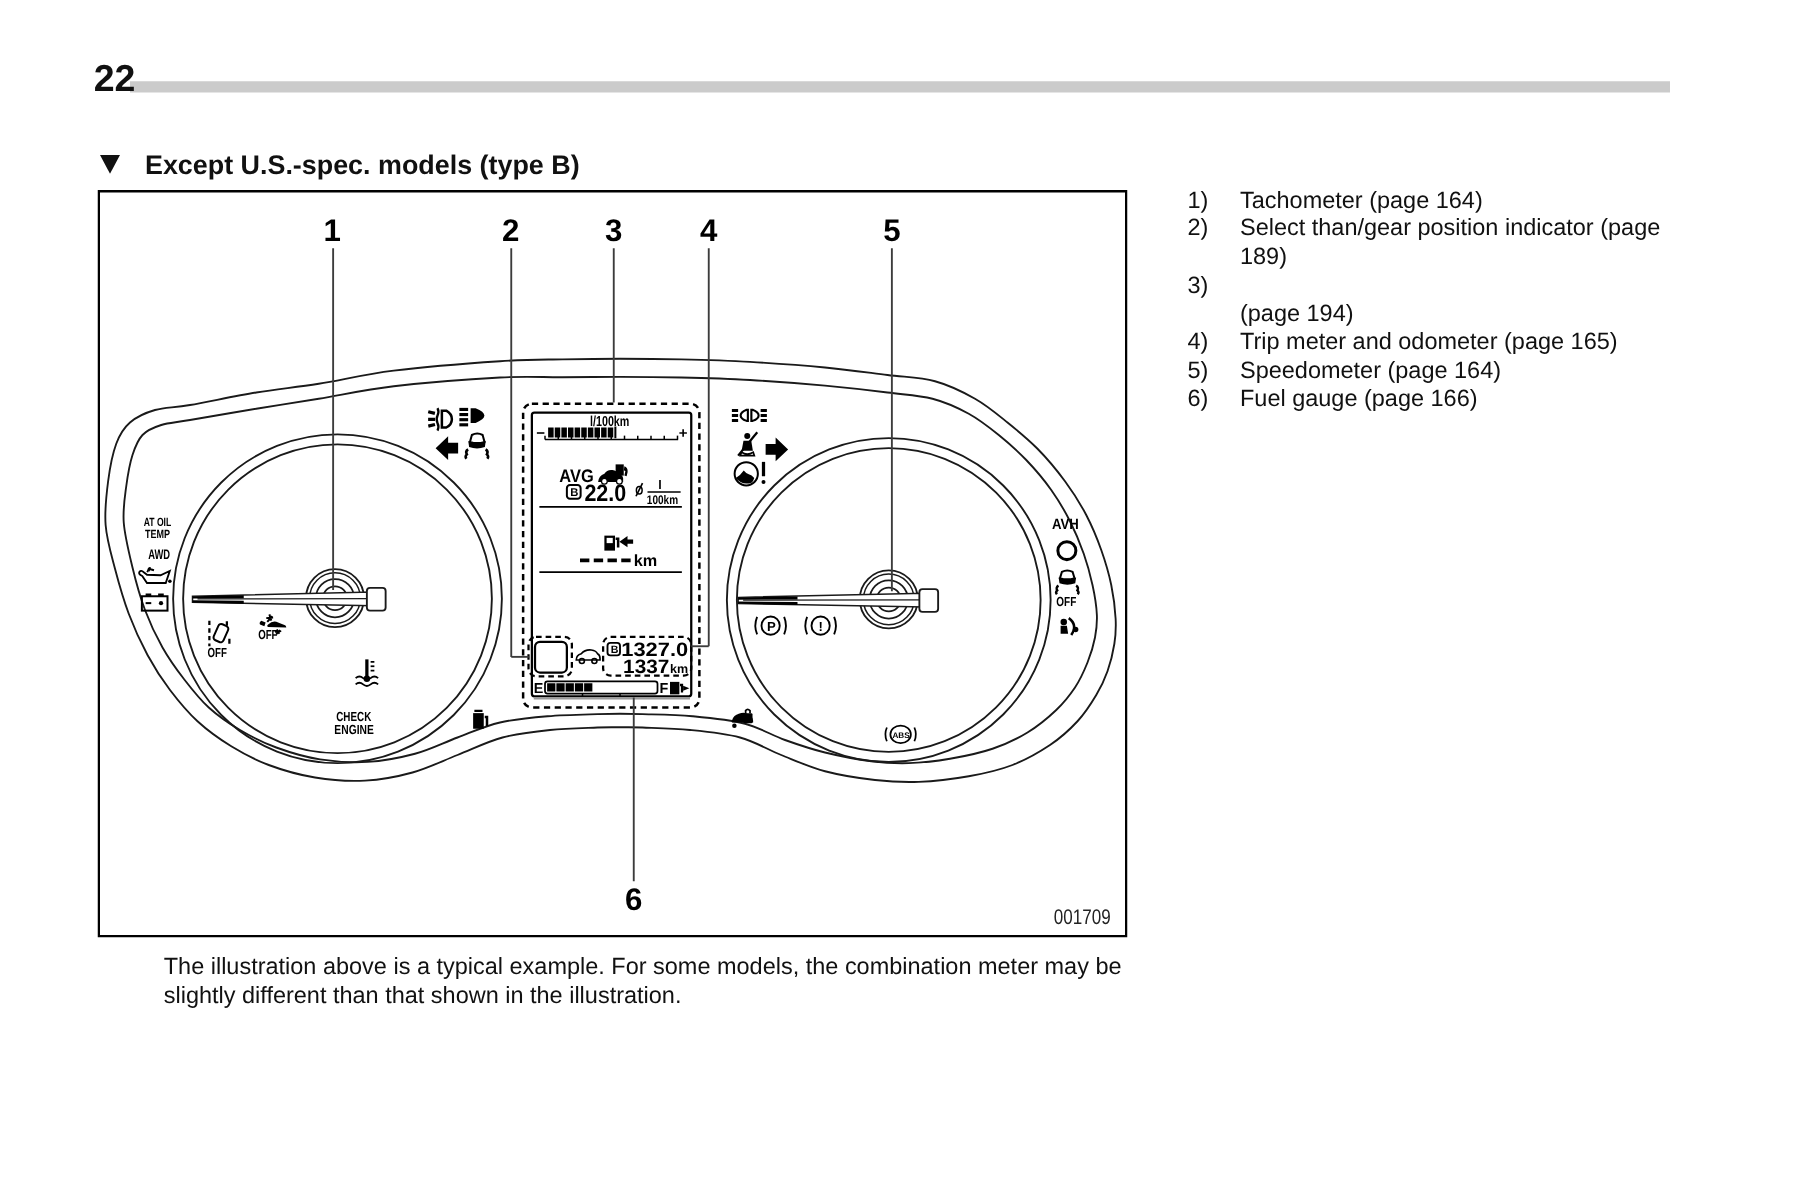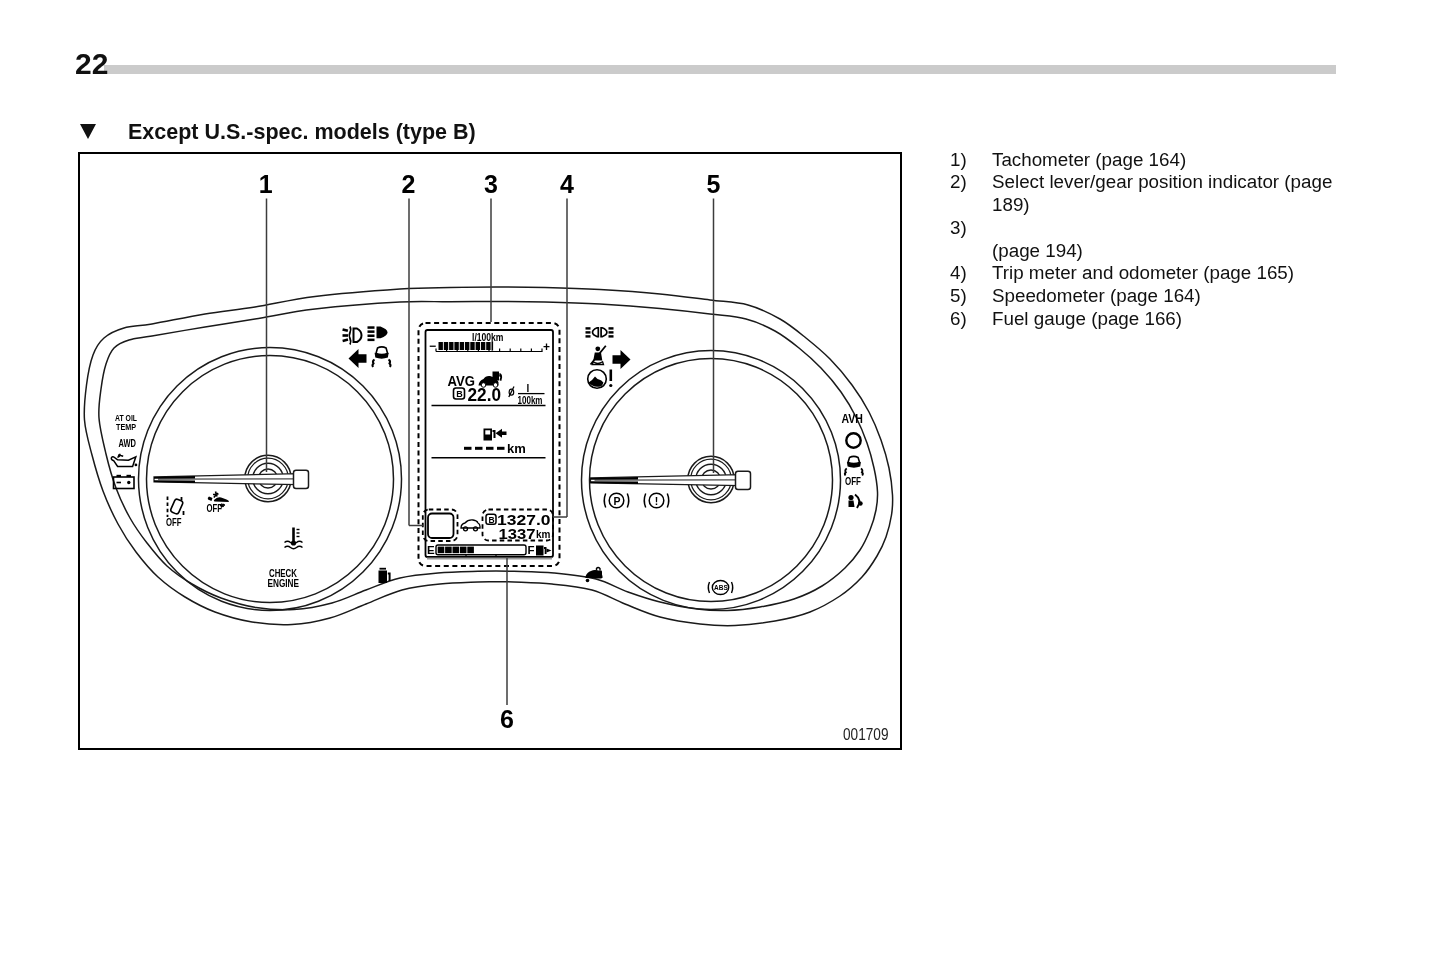--- a/index.html
+++ b/index.html
@@ -8,31 +8,32 @@
   .abs{position:absolute;}
 </style>
 </head>
 <body>
 <div id="page">
 
   <div class="abs" style="left:104px;top:65px;width:1232px;height:8.5px;background:#cbcbcb;"></div>
   <div class="abs" style="left:75px;top:47px;font-size:30px;font-weight:bold;">22</div>
 
   <div class="abs" style="left:80px;top:124px;width:0;height:0;border-left:8.3px solid transparent;border-right:8.3px solid transparent;border-top:15px solid #111;"></div>
-  <div class="abs" style="left:128px;top:120px;font-size:21.5px;font-weight:bold;">Except U.S.-spec. models (type B)</div>
+  <div class="abs" style="left:116px;top:120px;font-size:21.5px;font-weight:bold;">Except U.S.-spec. models (type B)</div>
 
   <div class="abs" style="left:950px;top:148.5px;width:394px;font-size:18.8px;line-height:22.8px;">
     <div style="position:relative;padding-left:42px;"><span style="position:absolute;left:0;">1)</span>Tachometer (page 164)</div>
-    <div style="position:relative;padding-left:42px;"><span style="position:absolute;left:0;">2)</span><span style="word-spacing:0px;">Select lever/gear position indicator (page</span><br>189)</div>
+    <div style="position:relative;padding-left:42px;"><span style="position:absolute;left:0;">2)</span><span style="word-spacing:0px;">Select than/gear position indicator (page</span><br>189)</div>
     <div style="position:relative;padding-left:42px;"><span style="position:absolute;left:0;">3)</span><br>(page 194)</div>
     <div style="position:relative;padding-left:42px;"><span style="position:absolute;left:0;">4)</span>Trip meter and odometer (page 165)</div>
     <div style="position:relative;padding-left:42px;"><span style="position:absolute;left:0;">5)</span>Speedometer (page 164)</div>
     <div style="position:relative;padding-left:42px;"><span style="position:absolute;left:0;">6)</span>Fuel gauge (page 166)</div>
   </div>
 
+  <div class="abs" style="left:131px;top:762px;width:782px;font-size:18.8px;line-height:22.5px;">The illustration above is a typical example. For some models, the combination meter may be slightly different than that shown in the illustration.</div>
 
   <svg class="abs" style="left:78px;top:152px;" width="824" height="598" viewBox="78 152 824 598">
 
     <rect x="79" y="153" width="822" height="596" fill="none" stroke="#000" stroke-width="2"></rect>
 
     <g fill="none" stroke="#1a1a1a" stroke-width="1.5">
       <path id="shellOuter" d="M84.5,420 C83.6,408.3 85.1,395.8 86.5,385 C87.9,374.2 90.1,362.8 93,355 C95.9,347.2 98.8,342.5 104,338 C109.2,333.5 116.0,330.3 124,328 C132.0,325.7 138.5,326.3 152,324 C165.5,321.7 187.8,316.8 205,314 C222.2,311.2 236.7,309.9 255,307 C273.3,304.1 290.8,299.5 315,296.5 C339.2,293.5 377.5,290.5 400,289 C422.5,287.5 434.0,287.8 450,287.5 C466.0,287.2 480.2,287.0 496,287 C511.8,287.0 527.7,287.1 545,287.5 C562.3,287.9 580.8,288.4 600,289.5 C619.2,290.6 641.7,292.2 660,294 C678.3,295.8 695.3,298.2 710,300 C724.7,301.8 736.3,301.8 748,305 C759.7,308.2 770.3,313.5 780,319 C789.7,324.5 797.7,331.3 806,338 C814.3,344.7 822.3,351.2 830,359 C837.7,366.8 845.5,376.2 852,385 C858.5,393.8 864.2,402.8 869,412 C873.8,421.2 877.7,430.7 881,440 C884.3,449.3 887.1,458.8 889,468 C890.9,477.2 892.1,487.2 892.5,495 C892.9,502.8 892.6,508.0 891.5,515 C890.4,522.0 888.4,530.2 886,537 C883.6,543.8 881.0,549.3 877,556 C873.0,562.7 868.2,570.3 862,577 C855.8,583.7 848.7,590.2 840,596 C831.3,601.8 820.8,607.8 810,612 C799.2,616.2 787.5,618.8 775,621 C762.5,623.2 747.5,625.0 735,625.5 C722.5,626.0 712.5,625.4 700,624 C687.5,622.6 672.5,620.3 660,617 C647.5,613.7 636.3,608.5 625,604 C613.7,599.5 604.2,593.3 592,590 C579.8,586.7 565.0,585.3 552,584 C539.0,582.7 523.3,582.4 514,582 C504.7,581.6 502.0,581.8 496,581.8 C490.0,581.8 487.3,581.6 478,582 C468.7,582.4 452.7,582.7 440,584 C427.3,585.3 414.3,586.7 402,590 C389.7,593.3 378.0,599.3 366,604 C354.0,608.7 342.3,614.6 330,618 C317.7,621.4 305.0,623.8 292,624.5 C279.0,625.2 264.8,624.1 252,622 C239.2,619.9 226.2,616.2 215,612 C203.8,607.8 194.5,602.8 185,597 C175.5,591.2 166.2,584.5 158,577 C149.8,569.5 142.7,560.8 136,552 C129.3,543.2 123.5,534.2 118,524 C112.5,513.8 107.3,502.5 103,491 C98.7,479.5 95.1,466.8 92,455 C88.9,443.2 85.4,431.7 84.5,420 Z"></path>
       <path id="shellInner" d="M99,418 C98.2,407.2 99.8,398.0 101,389 C102.2,380.0 103.8,370.8 106,364 C108.2,357.2 110.2,352.0 114,348 C117.8,344.0 122.7,342.0 129,340 C135.3,338.0 139.3,338.2 152,336 C164.7,333.8 187.8,329.8 205,327 C222.2,324.2 236.7,322.0 255,319 C273.3,316.0 290.8,311.8 315,309 C339.2,306.2 377.5,303.2 400,302 C422.5,300.8 434.0,301.9 450,301.8 C466.0,301.7 480.2,301.5 496,301.5 C511.8,301.5 527.7,301.6 545,302 C562.3,302.4 580.8,302.9 600,304 C619.2,305.1 641.7,306.8 660,308.5 C678.3,310.2 695.7,312.2 710,314 C724.3,315.8 735.2,316.2 746,319 C756.8,321.8 766.2,326.2 775,331 C783.8,335.8 791.3,341.8 799,348 C806.7,354.2 814.0,360.7 821,368 C828.0,375.3 835.2,383.8 841,392 C846.8,400.2 851.7,408.5 856,417 C860.3,425.5 864.0,434.5 867,443 C870.0,451.5 872.2,459.8 874,468 C875.8,476.2 877.2,485.0 877.5,492 C877.8,499.0 877.2,503.7 876,510 C874.8,516.3 872.7,523.3 870,530 C867.3,536.7 864.2,543.7 860,550 C855.8,556.3 851.3,562.0 845,568 C838.7,574.0 830.5,580.8 822,586 C813.5,591.2 804.3,595.5 794,599 C783.7,602.5 771.2,605.1 760,607 C748.8,608.9 737.5,610.2 727,610.5 C716.5,610.8 708.2,610.4 697,609 C685.8,607.6 671.5,604.8 660,602 C648.5,599.2 638.7,595.8 628,592 C617.3,588.2 608.3,582.2 596,579 C583.7,575.8 567.7,574.3 554,573 C540.3,571.7 523.7,571.6 514,571.3 C504.3,571.0 502.0,571.0 496,571 C490.0,571.0 487.7,571.0 478,571.3 C468.3,571.6 451.0,571.9 438,573 C425.0,574.1 412.0,575.2 400,578 C388.0,580.8 377.3,585.8 366,590 C354.7,594.2 344.0,599.8 332,603 C320.0,606.2 306.7,608.8 294,609.5 C281.3,610.2 268.2,609.4 256,607.5 C243.8,605.6 231.7,601.9 221,598 C210.3,594.1 201.0,589.3 192,584 C183.0,578.7 174.5,572.8 167,566 C159.5,559.2 153.2,551.0 147,543 C140.8,535.0 135.2,527.2 130,518 C124.8,508.8 120.0,498.7 116,488 C112.0,477.3 108.8,465.7 106,454 C103.2,442.3 99.8,428.8 99,418 Z"></path>
     </g>
 

